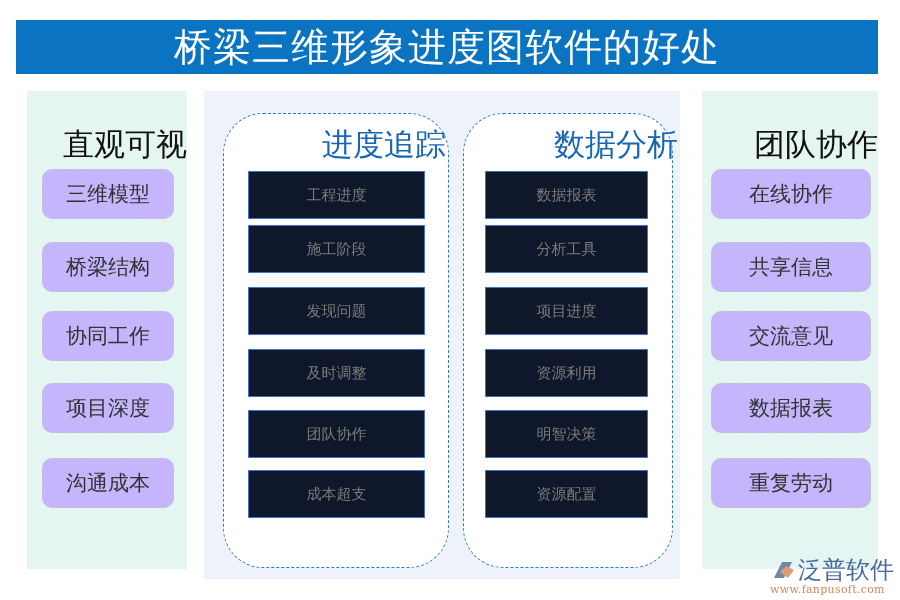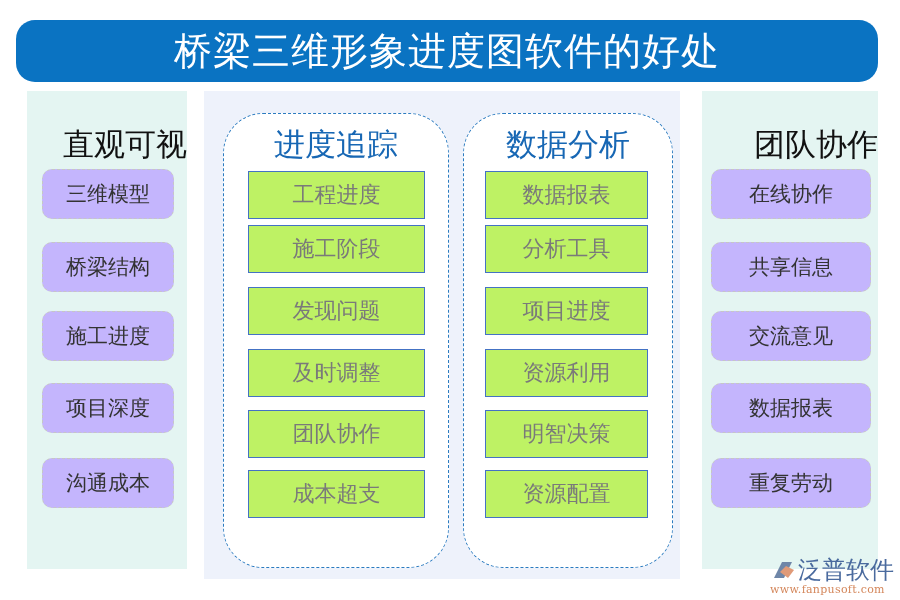--- a/index.html
+++ b/index.html
@@ -1,23 +1,23 @@
 <!DOCTYPE html>
 <html><head>
 <meta charset="utf-8">
 <style>
   html, body { margin: 0; padding: 0; }
   body {
     width: 900px; height: 600px; position: relative; background: #ffffff;
     font-family: "DejaVu Serif", "Liberation Serif", serif; overflow: hidden;
   }
   .title-bar {
-    position: absolute; left: 16px; top: 20px; width: 862px; height: 62px;
+    position: absolute; left: 16px; top: 20px; width: 862px; height: 54px;
     background: #0a73c2; color: #fff; display: flex; align-items: center; justify-content: center;
-    font-size: 38px; letter-spacing: 1px; border-radius: 19px;
+    font-size: 38px; letter-spacing: 1px;
   }
   .side-panel {
     position: absolute; top: 91px; width: 160px; height: 478px; background: #e4f5f2;
   }
   .side-panel.left { left: 27px; }
   .side-panel.right { left: 702px; width: 176px; }
   .side-title {
     position: absolute; top: 33px; left: 0; width: 100%; text-align: right;
     font-size: 31px; color: #111;
   }
@@ -26,52 +26,52 @@
     border: 1px dashed #c6c6c6; border-radius: 10px; box-sizing: border-box;
     display: flex; align-items: center; justify-content: center;
     font-size: 21px; color: #333;
   }
   .side-panel.right .side-item { left: 9px; width: 160px; }
   .center-panel {
     position: absolute; left: 204px; top: 91px; width: 476px; height: 488px; background: #eef2fb;
   }
   .column {
     position: absolute; top: 22px; width: 226px; height: 455px; background: #fff;
-    border: 1.5px dashed #2b7bc0; border-radius: 40px; box-sizing: border-box;
+    border: 1.5px dashed #2b7bc0; border-radius: 40px; box-sizing: border-box; padding-left: 48px;
   }
   .column.c1 { left: 19px; }
   .column.c2 { left: 259px; width: 210px; }
   .col-title {
     position: absolute; top: 10px; width: 100%; text-align: center;
     font-size: 31px; color: #1767b4;
   }
   .col-item {
-    position: absolute; left: 24px; width: 177px; height: 48px; background: #bef264;
+    position: absolute; left: 24px; width: 177px; height: 48px; background: #0f172a;
     border: 1.5px solid #4472c4; box-sizing: border-box;
     display: flex; align-items: center; justify-content: center;
-    font-size: 22px; color: #7a7a7a;
+    font-size: 15px; color: #7a7a7a;
   }
   .column.c2 .col-item { left: 21px; width: 163px; }
   .logo {
     position: absolute; left: 770px; top: 556px; width: 125px; height: 42px;
   }
   .logo-mark { position: absolute; left: 0; top: 0; width: 26px; height: 26px; }
   .logo-text { position: absolute; left: 28px; top: -2px; font-size: 24px; color: #4a6a9e; font-family: "DejaVu Sans", sans-serif; }
   .logo-url { position: absolute; left: 0; top: 27px; font-size: 11px; color: #d4865a; font-family: "DejaVu Serif", serif; letter-spacing: 0.3px; }
 </style>
 </head>
 <body>
 
 <div class="title-bar">桥梁三维形象进度图软件的好处</div>
 
 <div class="side-panel left">
   <div class="side-title">直观可视</div>
   <div class="side-item" style="top:78px">三维模型</div>
   <div class="side-item" style="top:151px">桥梁结构</div>
-  <div class="side-item" style="top:220px">施工进度</div>
+  <div class="side-item" style="top:220px">协同工作</div>
   <div class="side-item" style="top:292px">项目深度</div>
   <div class="side-item" style="top:367px">沟通成本</div>
 </div>
 
 <div class="center-panel">
   <div class="column c1">
     <div class="col-title">进度追踪</div>
     <div class="col-item" style="top:57px">工程进度</div>
     <div class="col-item" style="top:111px">施工阶段</div>
     <div class="col-item" style="top:173px">发现问题</div>

